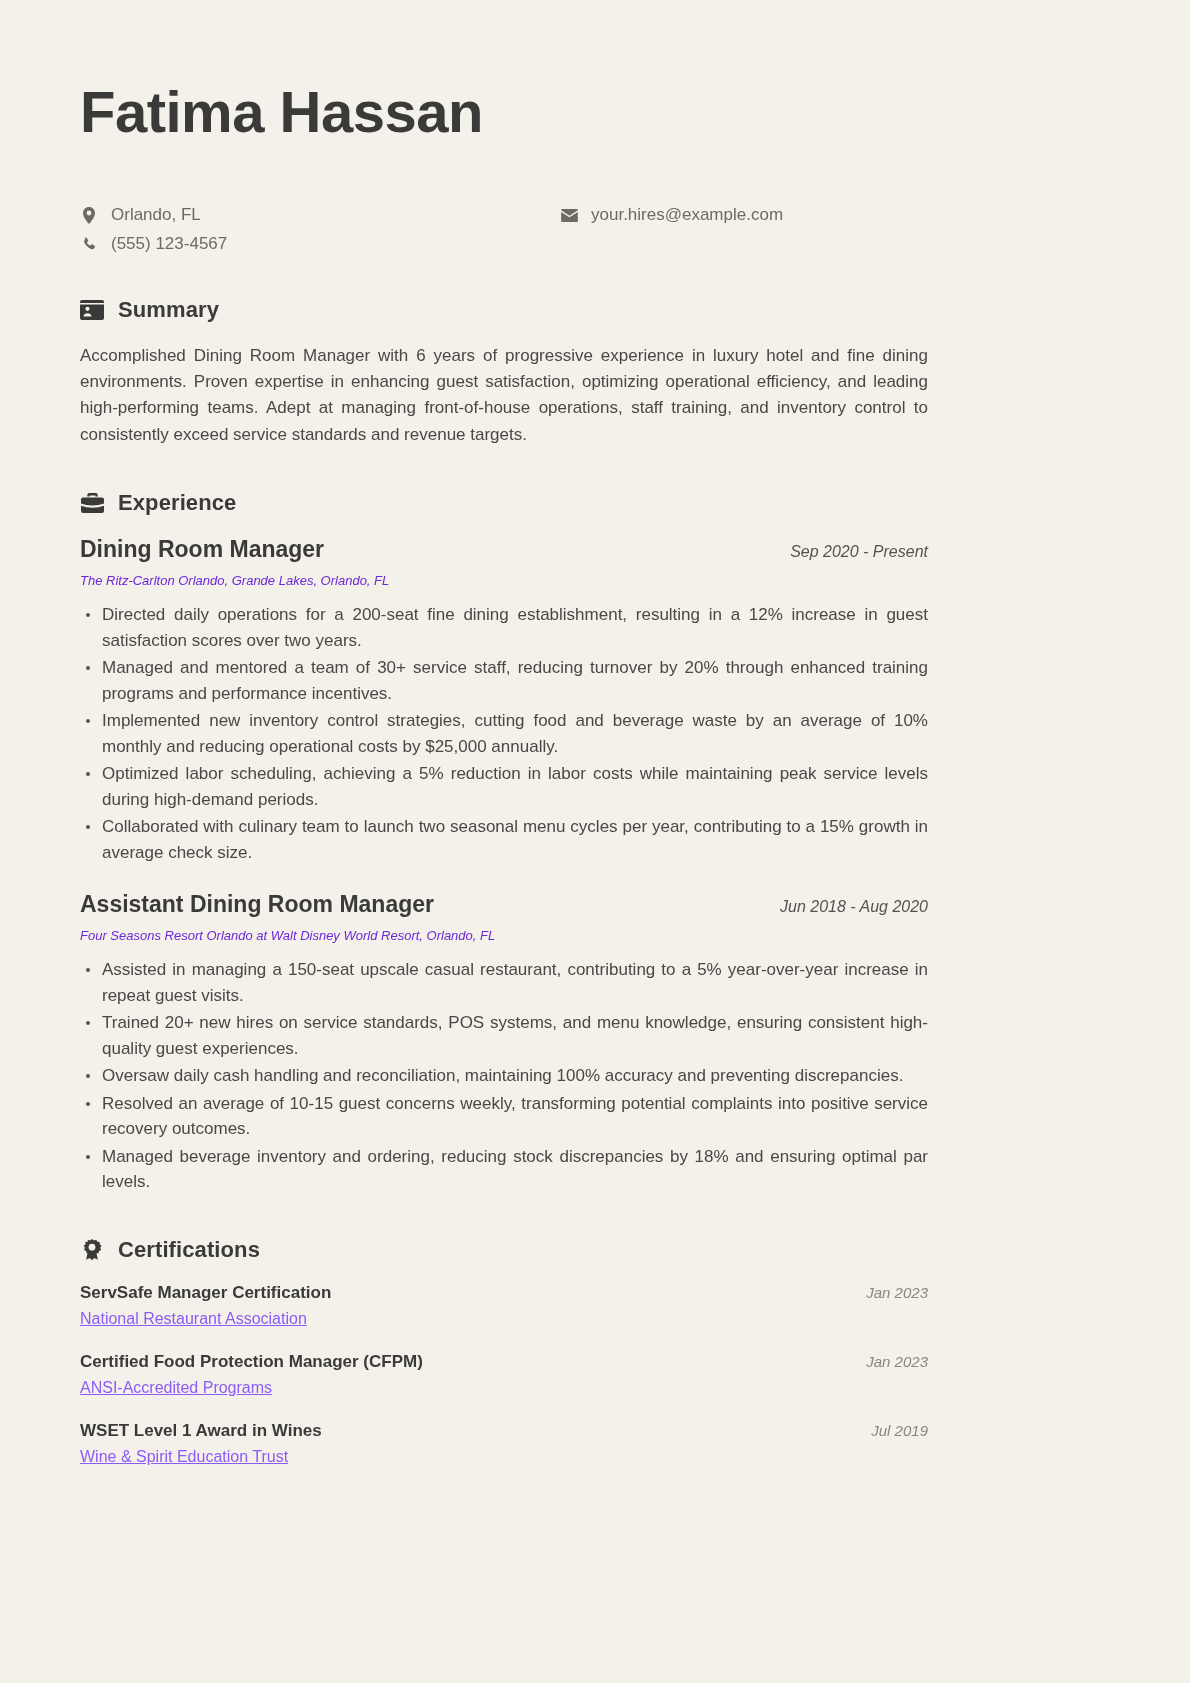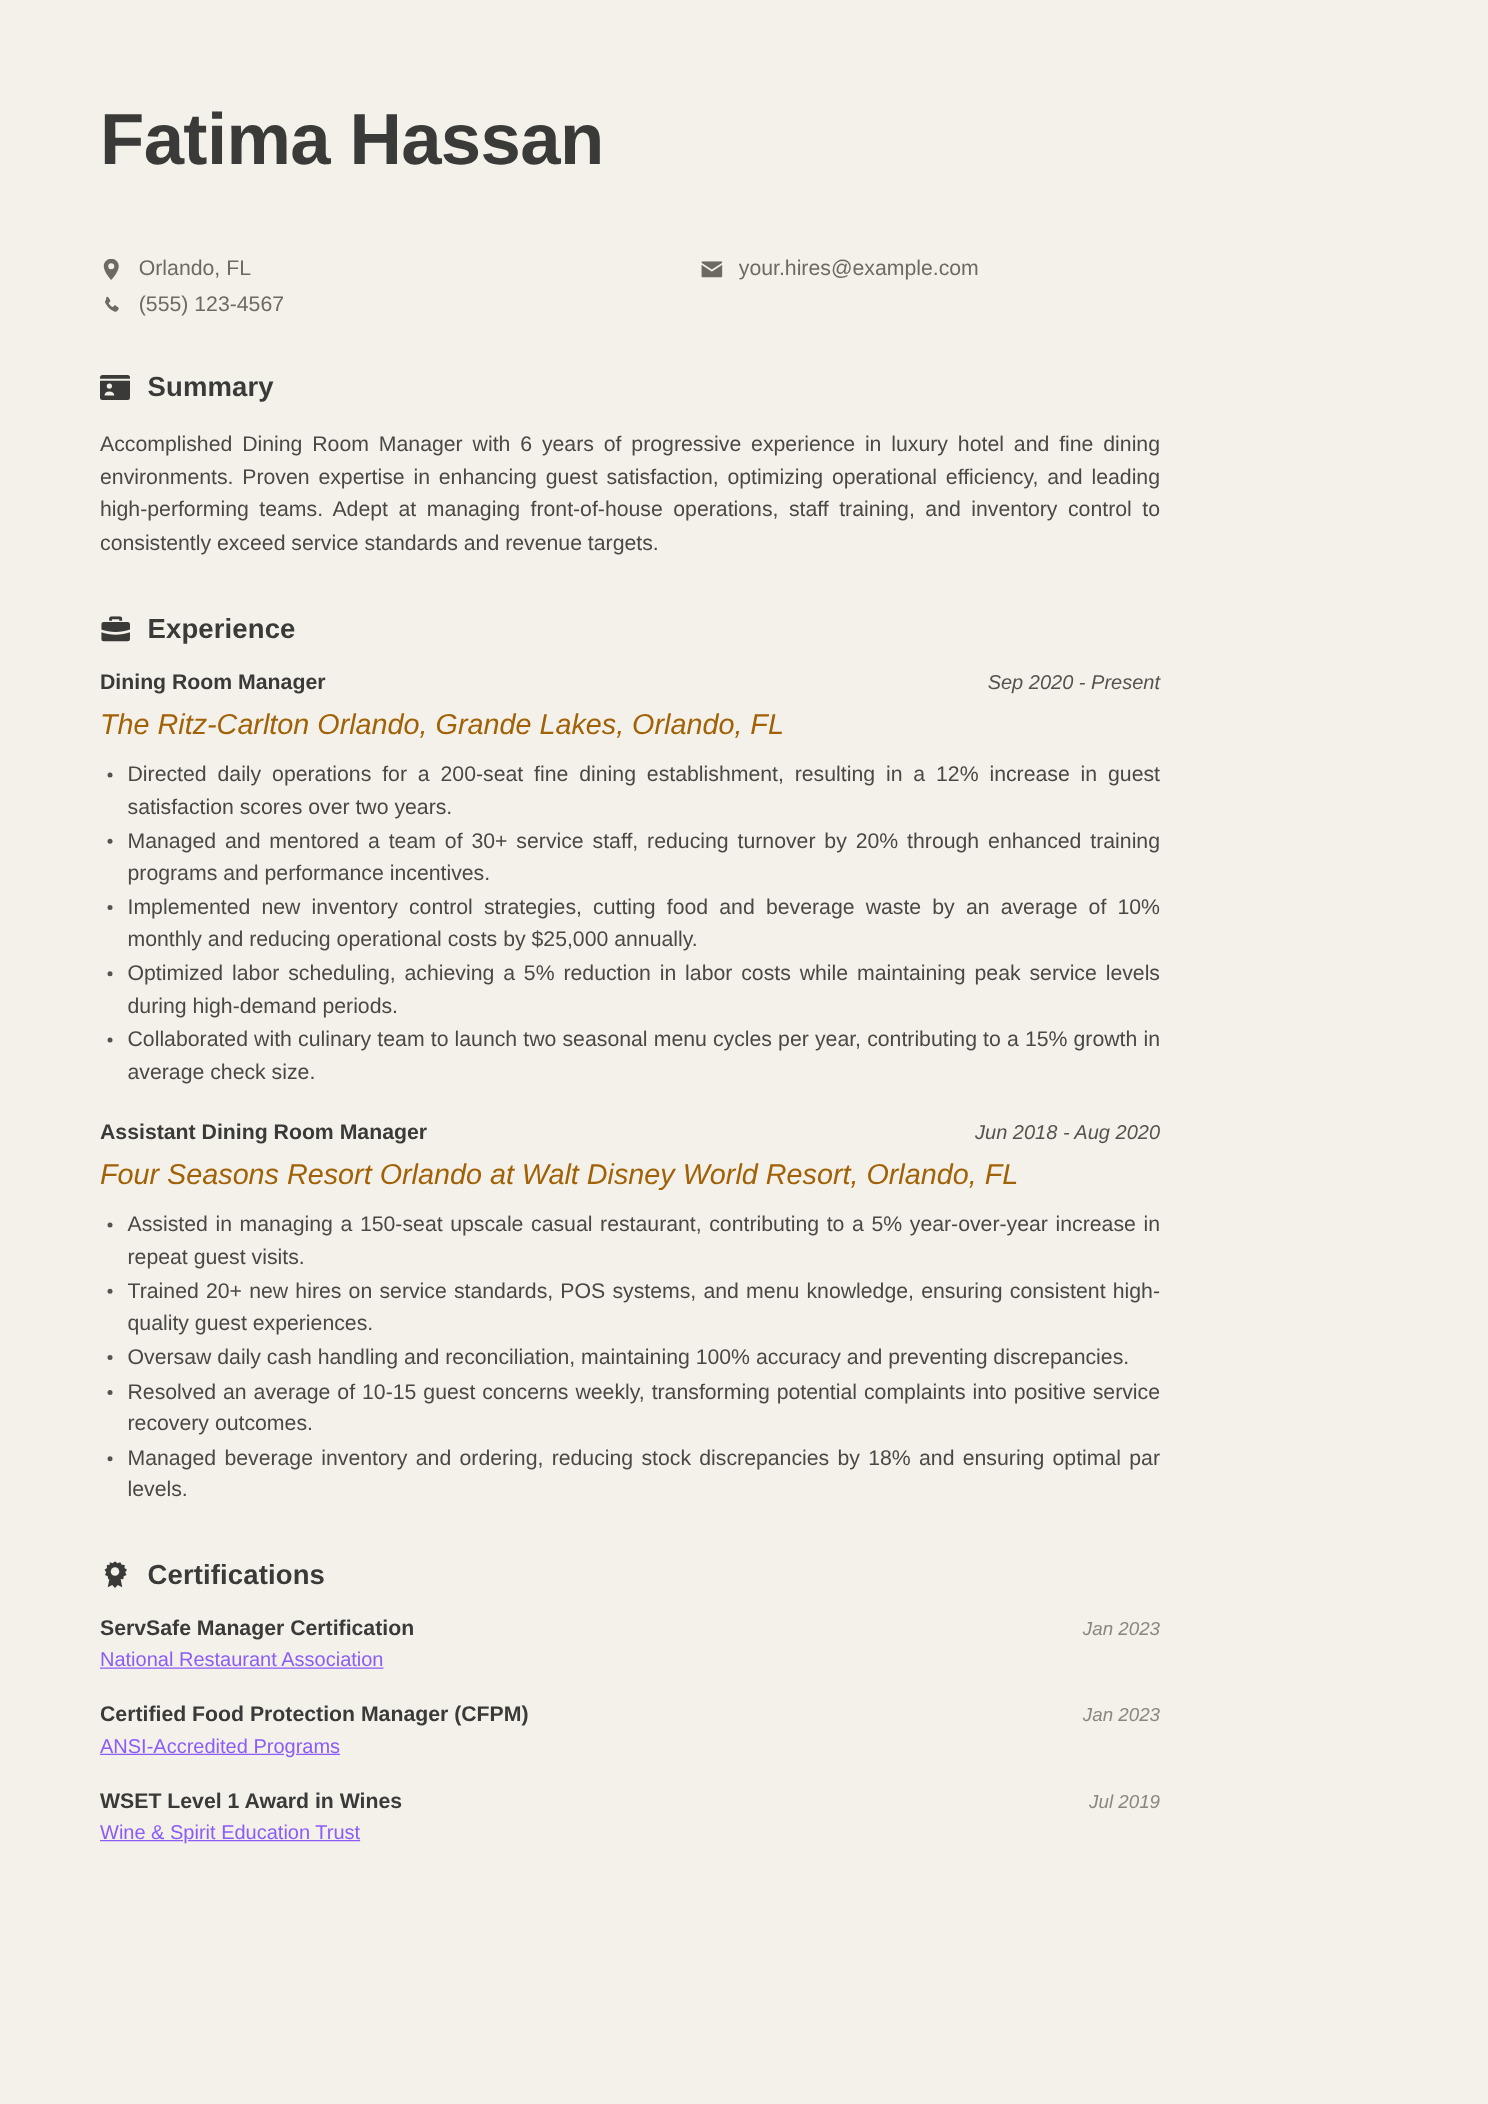--- a/index.html
+++ b/index.html
@@ -86,34 +86,34 @@
     margin-top: 4px;
   }
   .job + .job { margin-top: 26px; }
   .job-row {
     display: flex;
     justify-content: space-between;
     align-items: baseline;
     gap: 20px;
   }
   .job-title {
-    font-size: 17px;
+    font-size: 23px;
     font-weight: bold;
     color: #3a3a38;
   }
   .job-date {
     font-size: 16px;
     font-style: italic;
     color: #55534f;
     white-space: nowrap;
   }
   .job-company {
-    font-size: 23px;
+    font-size: 13px;
     font-style: italic;
-    color: #a16207;
+    color: #6d28d9;
     margin-top: 10px;
   }
   ul.bullets {
     list-style: none;
     margin: 14px 0 0 0;
     padding: 0;
   }
   ul.bullets li {
     position: relative;
     padding-left: 22px;

